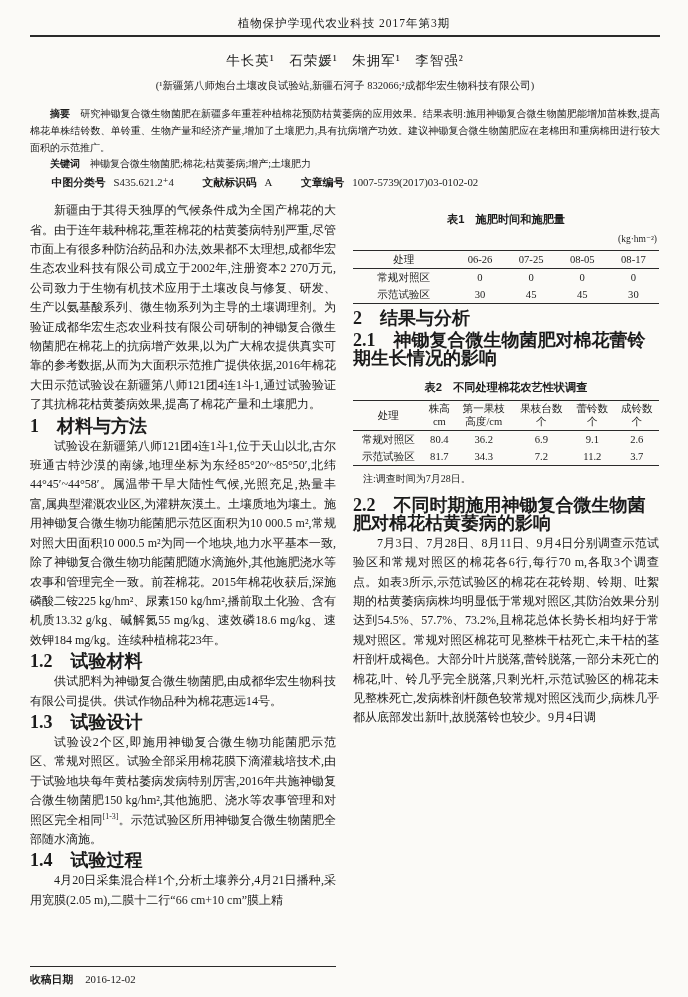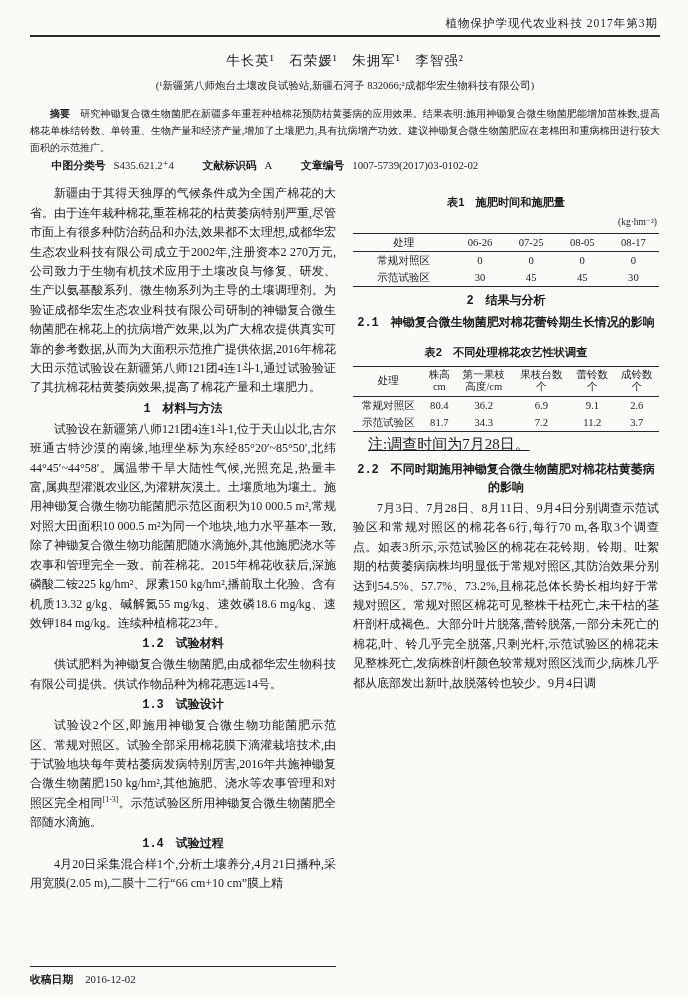--- a/index.html
+++ b/index.html
@@ -11,21 +11,21 @@
     overflow:hidden;
   }
   .page{
     box-sizing:border-box;
     width:688px;height:997px;
     padding:12px 28px 8px 30px;
     display:flex;flex-direction:column;
   }
   
   .run-head{
-    display:flex;justify-content:flex-end;align-items:flex-end;
+    display:flex;justify-content:center;align-items:flex-end;
     font-size:11.5px;letter-spacing:1px;
     padding:4px 2px 4px 0;
   }
   .head-rule{border:none;border-top:2px solid #2a2a2a;margin:0;}
   
   .title{
     text-align:center;font-size:21px;font-weight:bold;
     font-family:"Liberation Sans","DejaVu Sans",sans-serif;
     margin:25px 0 0;letter-spacing:1.5px;
   }
@@ -40,40 +40,40 @@
   .metaline{font-size:10.8px;margin-top:3px;text-indent:2em;}
   .blabel{font-weight:bold;font-family:"Liberation Sans","DejaVu Sans",sans-serif;margin-right:10px;}
   .metaline .blabel{margin-right:8px;}
   .metaline .val{margin-right:26px;}
   
   .cols{display:flex;gap:17px;margin-top:11px;flex:1;min-height:0;}
   .col{width:306px;flex:0 0 306px;font-size:12px;line-height:19.4px;text-align:justify;display:flex;flex-direction:column;}
   .col p{margin:0;text-indent:2em;}
   .col sup{font-size:8px;line-height:0;}
   h3.sec{
-    font-size:12px;font-weight:bold;margin:2px 0 2px;
-    font-family:Liberation Mono, monospace;
-    text-align:center;line-height:18px;
+    font-size:18px;font-weight:bold;margin:2px 0 2px;
+    font-family:Liberation Serif, serif;
+    text-align:left;line-height:18px;
   }
   
   .tblwrap{margin:4px 0 3px;}
   .tbl-title{
     text-align:center;font-weight:bold;font-size:11.2px;
     font-family:"Liberation Sans","DejaVu Sans",sans-serif;
     margin:5px 0 0;
   }
   .tbl-unit{text-align:right;font-size:9.5px;margin:0 2px 1px 0;}
   table.tbl{width:100%;border-collapse:collapse;font-size:10.6px;line-height:13px;}
   table.tbl th,table.tbl td{
     padding:2px 2px;text-align:center;font-weight:normal;vertical-align:middle;
   }
   table.tbl thead tr th{border-bottom:1px solid #2a2a2a;}
   table.tbl{border-top:1.6px solid #2a2a2a;border-bottom:1.6px solid #2a2a2a;}
   .th2 div{line-height:12.5px;}
-  .tbl-note{font-size:15px;margin:3px 0 2px;text-indent:1em;text-decoration:underline;}
+  .tbl-note{font-size:10px;margin:3px 0 2px;text-indent:1em;}
   
   .footblock{margin-top:auto;}
   .foot-rule{border:none;border-top:1.4px solid #2a2a2a;margin:0 0 3px;width:100%;}
   .received{font-size:10.8px;}
   .received .blabel{margin-right:12px;}
 </style>
 </head>
 <body>
 
 <div class="page">
@@ -82,20 +82,23 @@
     <span>植物保护学</span>
     <span>现代农业科技 2017年第3期</span>
   </div>
   <hr class="head-rule">
 
   <div class="authors">牛长英¹　石荣媛¹　朱拥军¹　李智强²</div>
   <div class="affil">(¹新疆第八师炮台土壤改良试验站,新疆石河子 832066;²成都华宏生物科技有限公司)</div>
 
   <div class="abstract">
     <span class="blabel">摘要</span><span>研究神锄复合微生物菌肥在新疆多年重茬种植棉花预防枯黄萎病的应用效果。结果表明:施用神锄复合微生物菌肥能增加苗株数,提高棉花单株结铃数、单铃重、生物产量和经济产量,增加了土壤肥力,具有抗病增产功效。建议神锄复合微生物菌肥应在老棉田和重病棉田进行较大面积的示范推广。</span>
+  </div>
+  <div class="kwline">
+    <span class="blabel">关键词</span><span>神锄复合微生物菌肥;棉花;枯黄萎病;增产;土壤肥力</span>
   </div>
   <div class="metaline">
     <span class="blabel">中图分类号</span><span class="val">S435.621.2⁺4</span>
     <span class="blabel">文献标识码</span><span class="val">A</span>
     <span class="blabel">文章编号</span><span>1007-5739(2017)03-0102-02</span>
   </div>
 
   <div class="cols">
 
     <div class="col">

